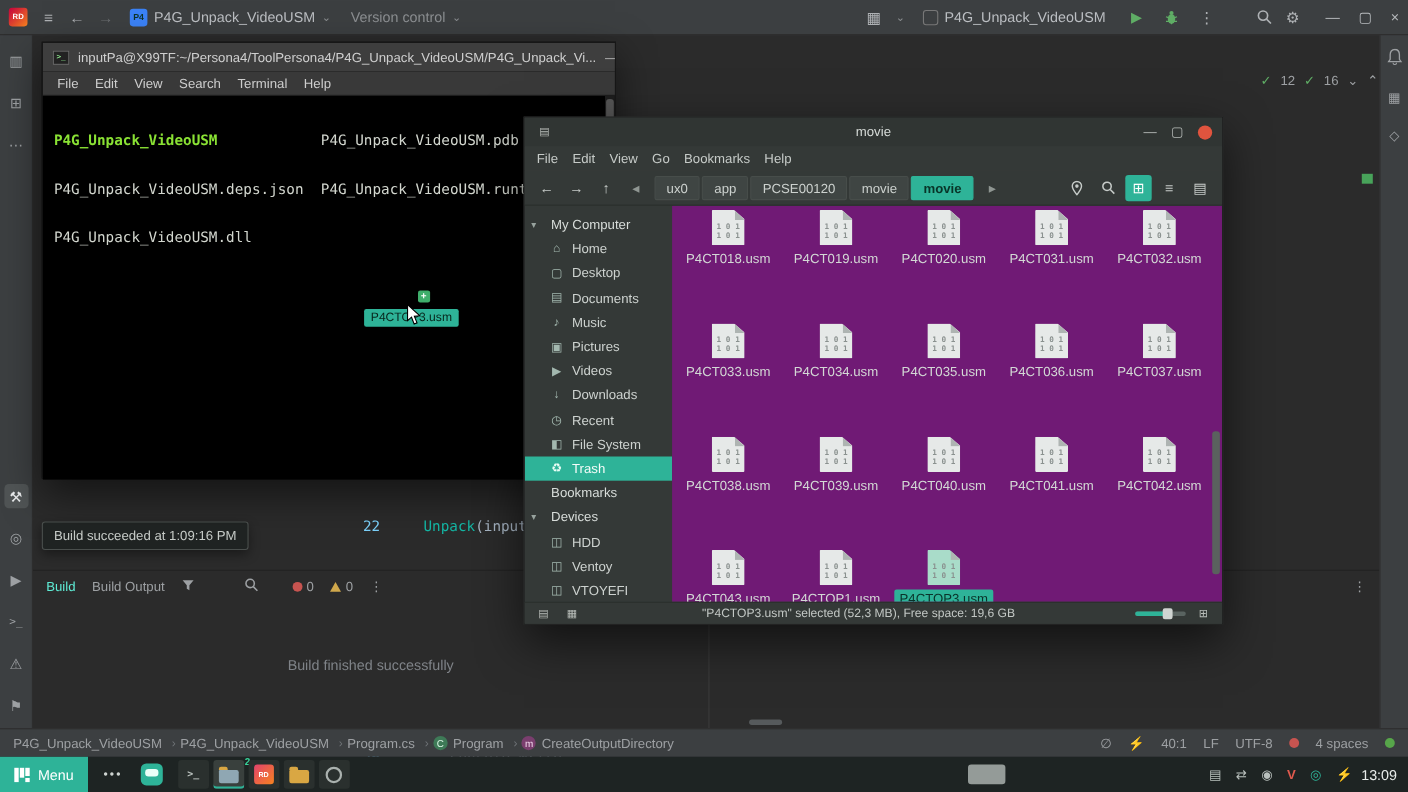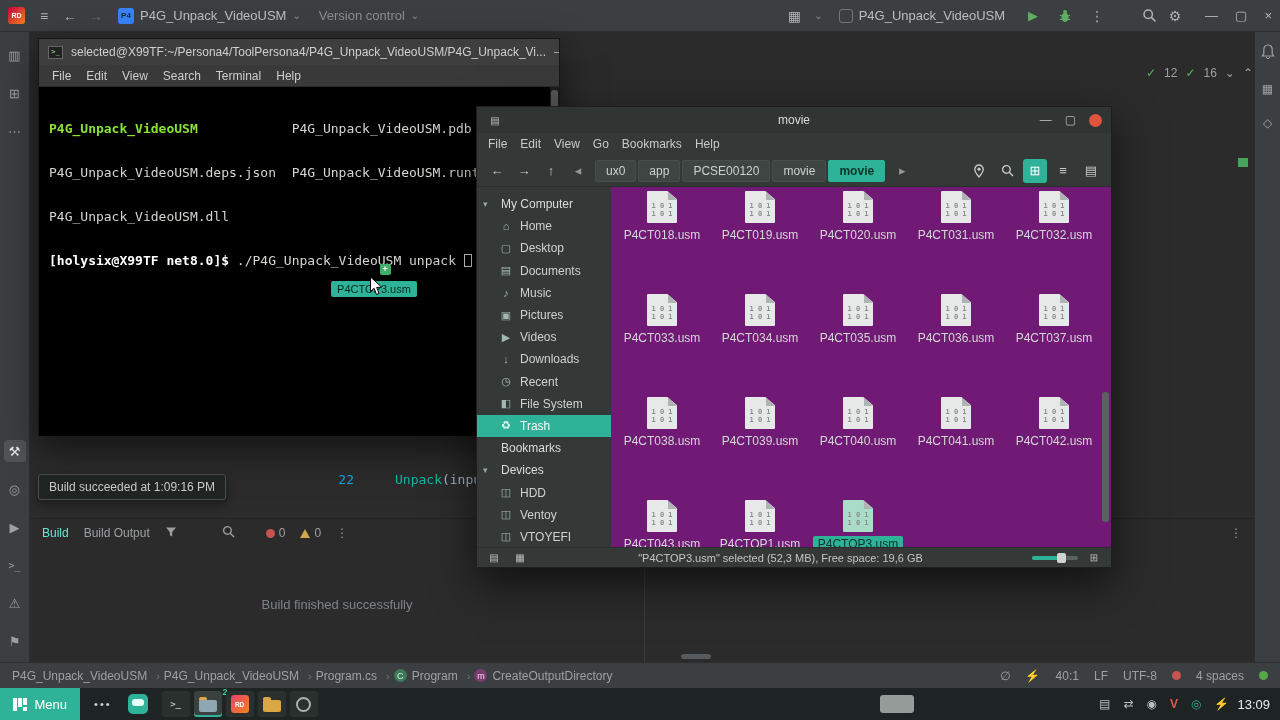--- a/index.html
+++ b/index.html
@@ -23,21 +23,21 @@
 
 .lstrip{position:absolute;left:0;top:32px;bottom:58px;width:30px;background:#3c3f41;border-right:1px solid #2d2d2d;display:flex;flex-direction:column;align-items:center;padding:12px 0 10px;gap:16px;color:#9da0a3;font-size:14px;z-index:10}
 .lstrip .grow{flex:1}
 .sico{width:22px;height:22px;display:flex;align-items:center;justify-content:center;border-radius:4px;font-size:13px}
 .sico.active{background:#505455;color:#e8eaec}
 .rstrip{position:absolute;right:0;top:32px;bottom:58px;width:26px;background:#3c3f41;border-left:1px solid #2d2d2d;display:flex;flex-direction:column;align-items:center;padding:12px 0;gap:20px;color:#9da0a3;z-index:10;font-size:12px}
 
 
 .codeblock{position:absolute;left:330px;top:436px;font:13px/17.5px "DejaVu Sans Mono",monospace;color:#a9b7c6;z-index:1;white-space:pre}
 .cl{display:flex}
-.ln{width:24px;text-align:right;color:#0ea5e9;margin-right:17px;flex:none}
+.ln{width:24px;color:#7dd3fc;margin-right:7px;flex:none}
 .ind1{padding-left:24px}.ind2{padding-left:48px}
 .fn{color:#14b8a6}.kw{color:#cc7832}
 .inspections{position:absolute;left:1146px;top:66px;display:flex;align-items:center;gap:8px;font-size:12px;color:#9da0a3;z-index:1}
 .okgreen{color:#5fad65}
 .scrollmark{position:absolute;left:1238px;top:158px;width:10px;height:9px;background:#48a35a;z-index:1}
 
 
 .build{position:absolute;left:30px;right:0;top:518px;bottom:58px;background:#2b2b2b;border-top:1px solid #232323;z-index:2}
 .build-head{height:28px;display:flex;align-items:center;gap:15px;padding:0 12px;font-size:12px;color:#9da0a3}
 .tab-active{color:#5eead4}
@@ -341,40 +341,39 @@
       <span>UTF-8</span>
       <span class="reddot"></span>
       <span>4 spaces</span>
       <span class="greendot"></span>
     </span>
   </div>
 
   <div class="term">
     <div class="term-title">
       <span class="term-appico mono">&gt;_</span>
-      <span>selected@X99TF:~/Persona4/ToolPersona4/P4G_Unpack_VideoUSM/P4G_Unpack_Vi...</span>
+      <span>inputPa@X99TF:~/Persona4/ToolPersona4/P4G_Unpack_VideoUSM/P4G_Unpack_Vi...</span>
       <span class="term-wbtns">
         <span>—</span>
 
       </span>
     </div>
     <div class="term-menu">
 
     <span>File</span>
         <span>Edit</span>
         <span>View</span>
         <span>Search</span>
         <span>Terminal</span>
         <span>Help</span>
       </div>
     <div class="term-body">
       <div><span class="t-exec">P4G_Unpack_VideoUSM</span><span>            P4G_Unpack_VideoUSM.pdb</span></div>
       <div><span>P4G_Unpack_VideoUSM.deps.json  P4G_Unpack_VideoUSM.runtimeconfig.jso</span></div>
       <div><span>P4G_Unpack_VideoUSM.dll</span></div>
-      <div><span class="t-bold">[holysix@X99TF </span><span class="t-bold">net8.0</span><span class="t-bold">]$ </span><span>./P4G_Unpack_VideoUSM unpack </span><span class="tcursor"></span></div>
       <div class="term-scroll"><span class="term-thumb"></span></div>
     </div>
   </div>
 
   <div class="ghost">
     <span class="pagewrap">
       <span class="page"></span>
       <span class="plusbadge">+</span>
     </span>
     <span class="glabel">P4CTOP3.usm</span>

